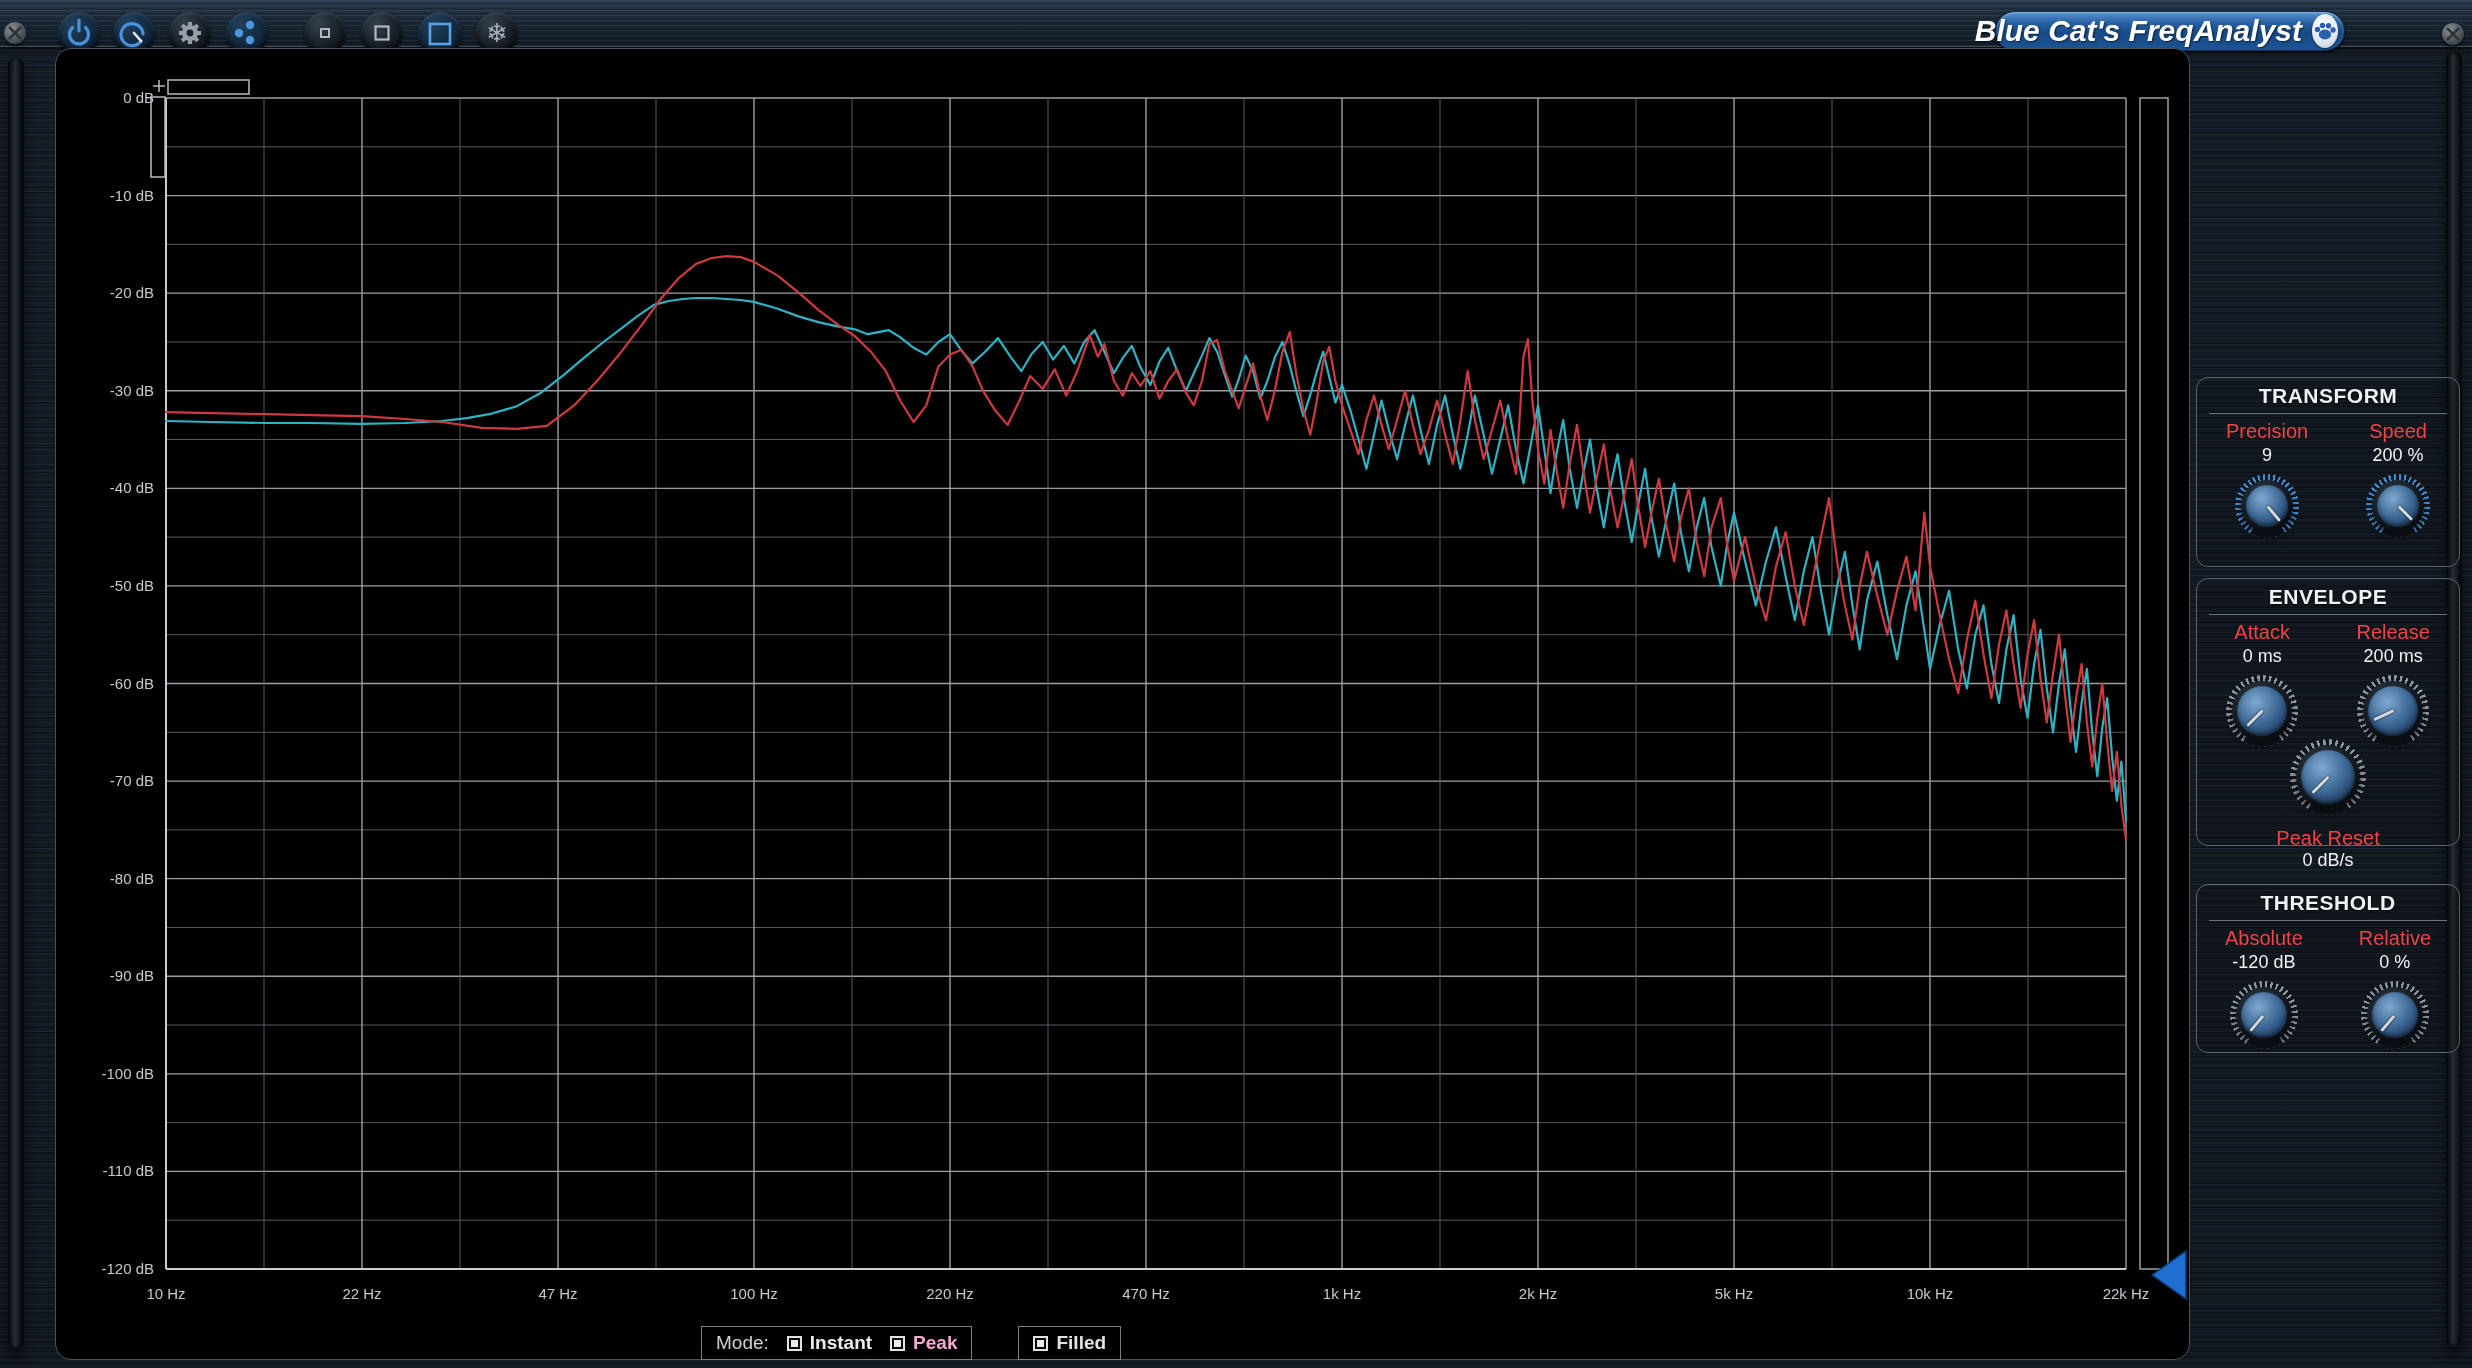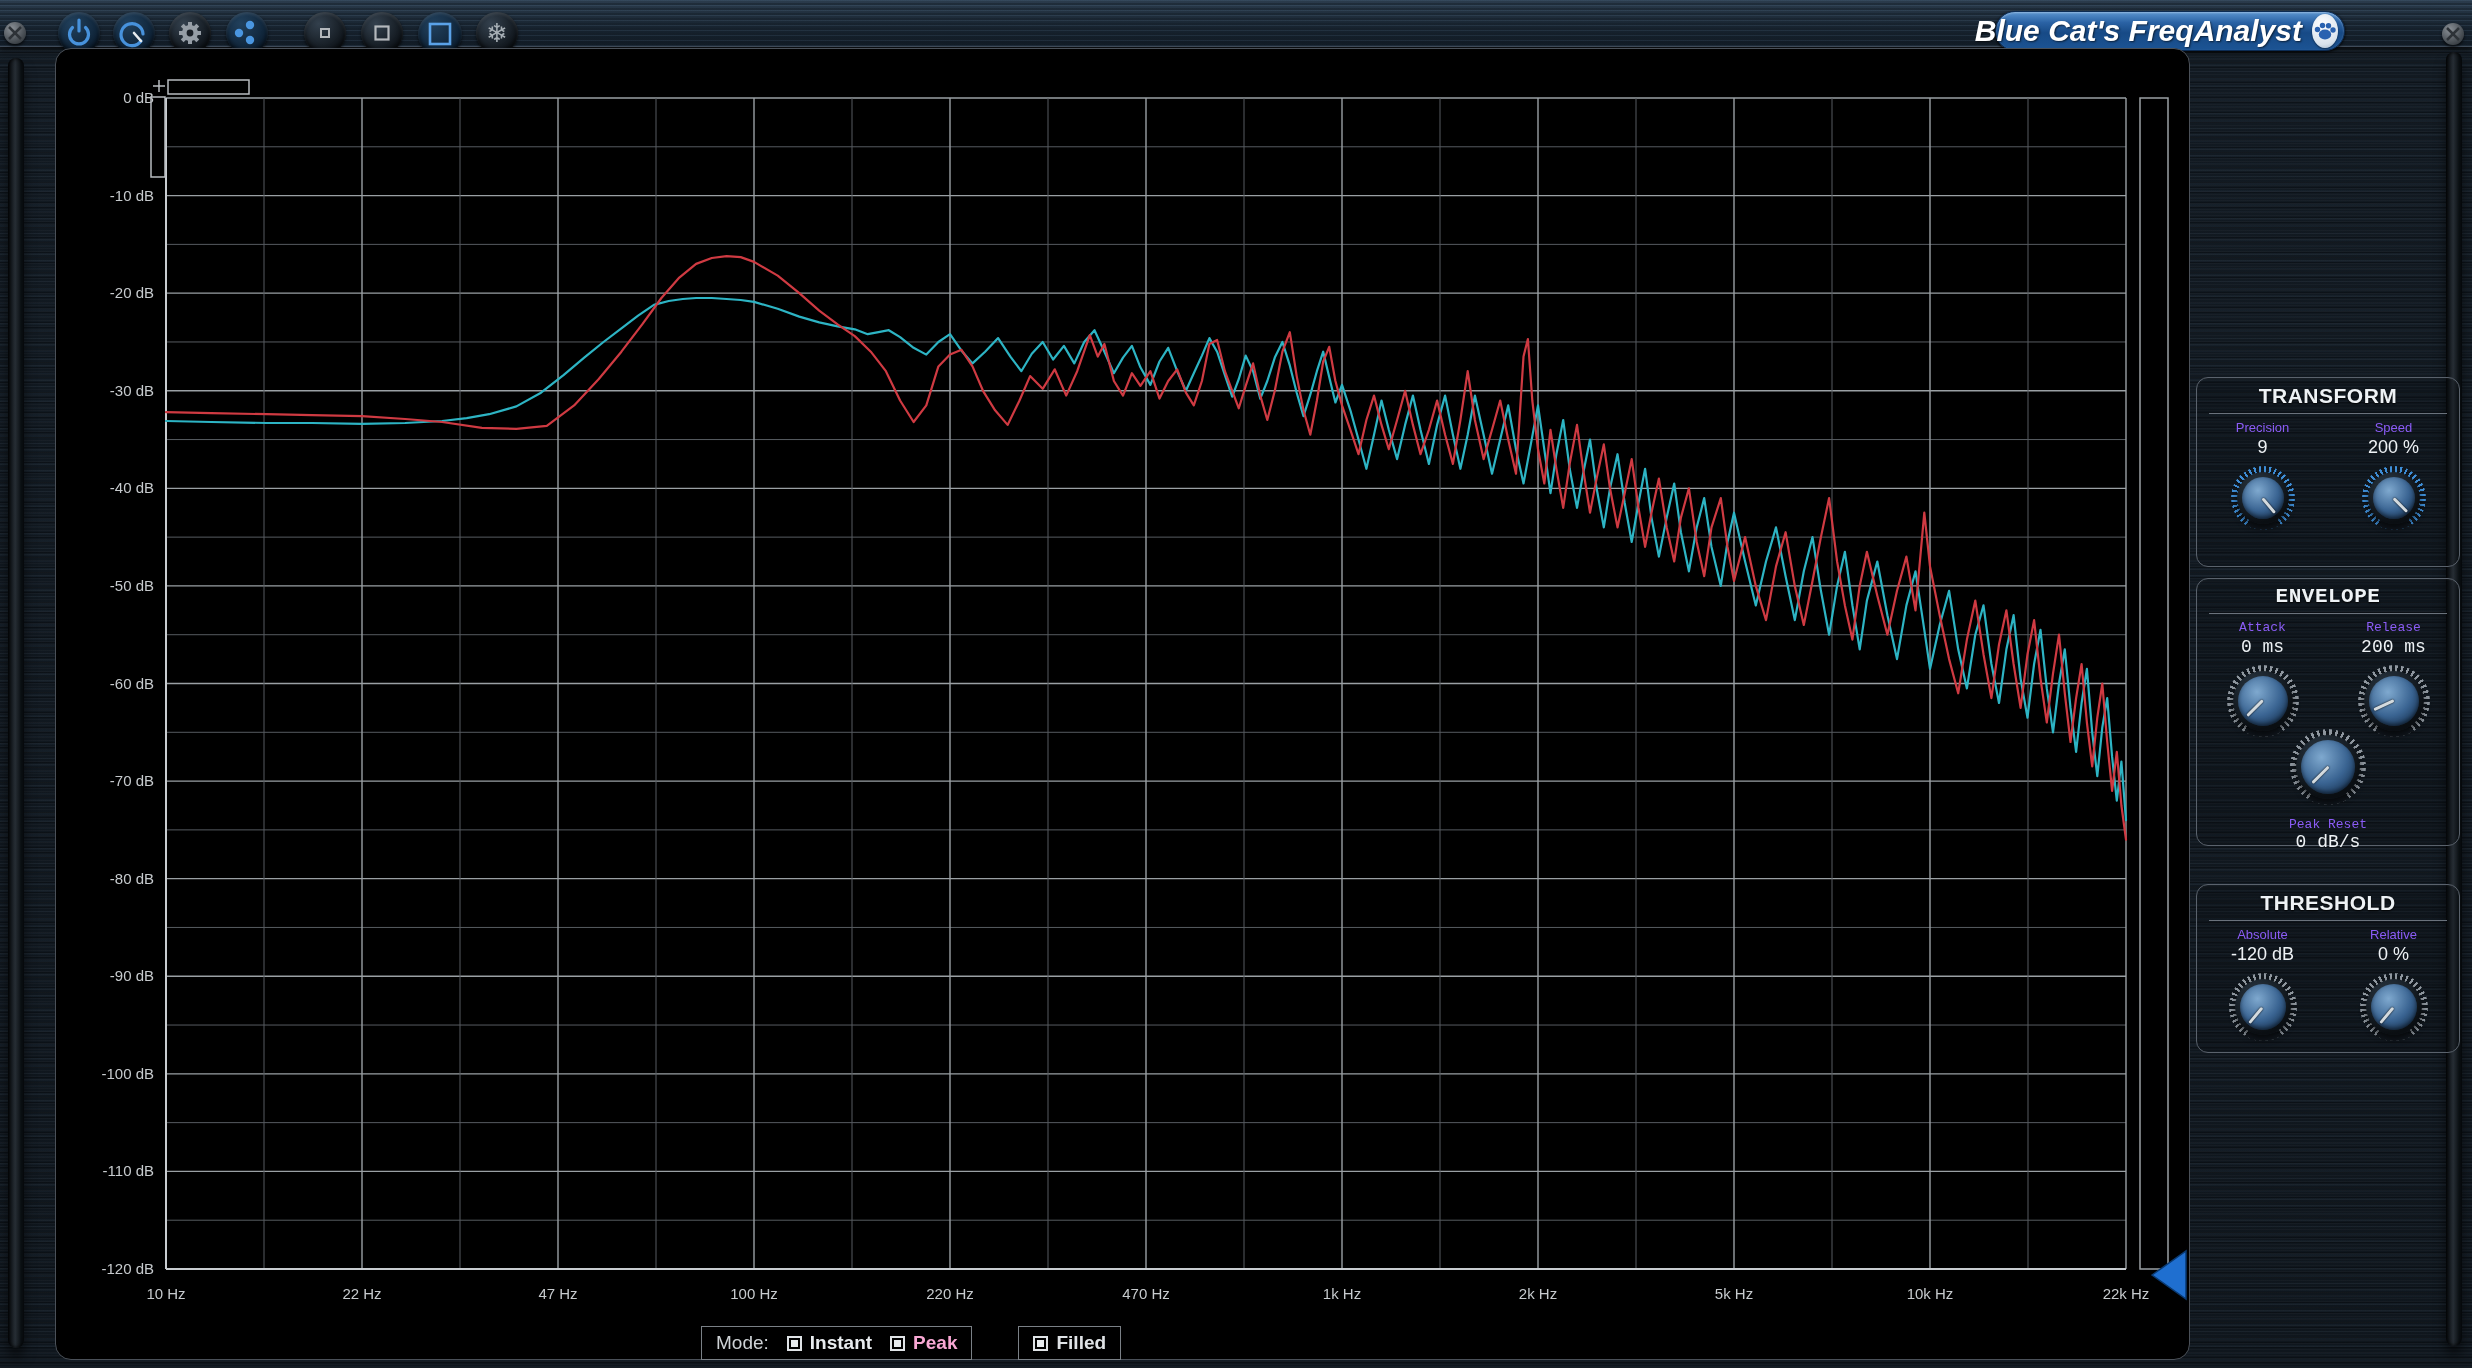--- a/index.html
+++ b/index.html
@@ -63,21 +63,21 @@
   .optlab{font-size:19px;font-weight:bold;}
   
   .box{position:absolute;left:2196px;width:264px;border:1px solid #5a626c;border-radius:12px;
     box-sizing:border-box;padding-top:6px;
     background:rgba(8,12,16,0.25);box-shadow:inset 0 1px 2px rgba(255,255,255,0.05);}
   .box-title{text-align:center;font-size:21px;font-weight:bold;letter-spacing:0.5px;color:#eef2f5;
     text-shadow:0 1px 2px #000;}
   .box hr{border:none;border-top:1px solid #6a727c;margin:5px 12px 6px 12px;}
   .cols{display:flex;justify-content:space-around;}
   .pcol{display:flex;flex-direction:column;align-items:center;gap:2px;}
-  .plabel{font-size:13px;color:#8b5cf6;}
+  .plabel{font-size:20px;color:#ef4444;}
   .pvalue{font-size:18px;color:#eef2f5;}
   
   .knob{position:relative;margin-top:6px;}
   .knob .ring{position:absolute;inset:0;border-radius:50%;
     background:repeating-conic-gradient(from 212deg,var(--tick,#9098a0) 0deg 4deg,transparent 4deg 10deg);}
   .knob .gap{position:absolute;inset:0;border-radius:50%;
     background:conic-gradient(from 152deg,#10161d 0 56deg,transparent 56deg);}
   .knob .bezel{position:absolute;inset:6px;border-radius:50%;
     background:radial-gradient(circle at 40% 30%,#2d3b48,#0a0e12 72%);
     box-shadow:0 4px 6px rgba(0,0,0,0.6);}
@@ -306,21 +306,21 @@
         <div class="ring"></div>
           <div class="gap"></div>
           <div class="bezel"></div>
           <div class="face"></div>
           <div class="pointer"></div>
       </div>
     </div>
   </div>
 </div>
 
-<div class="box" style="top:578px;height:268px;font-family:Liberation Mono, monospace;">
+<div class="box" style="top:578px;height:268px;">
   <div class="box-title">ENVELOPE</div>
   <hr>
   <div class="cols">
     <div class="pcol">
       <span class="plabel">Attack</span>
       <span class="pvalue">0 ms</span>
       <div class="knob" style="width:72px;height:72px;--angle:-135deg;">
         <div class="ring"></div>
           <div class="gap"></div>
           <div class="bezel"></div>

